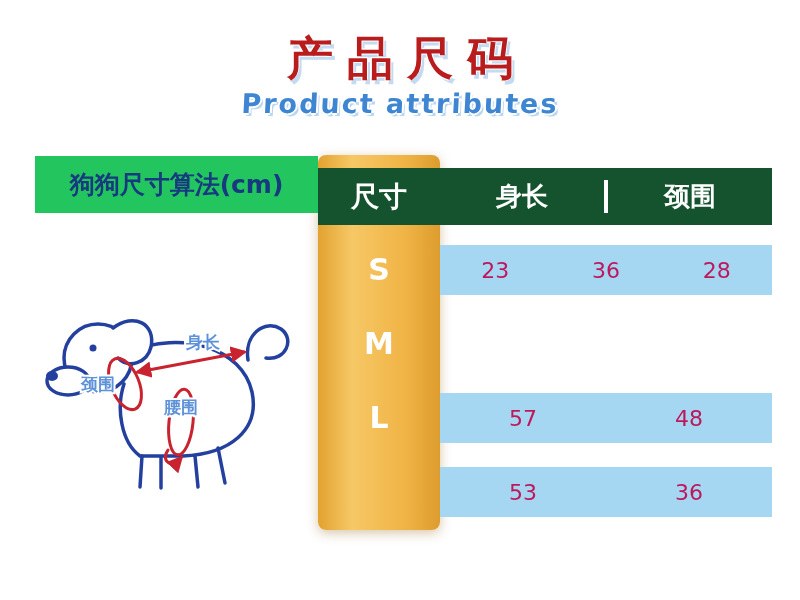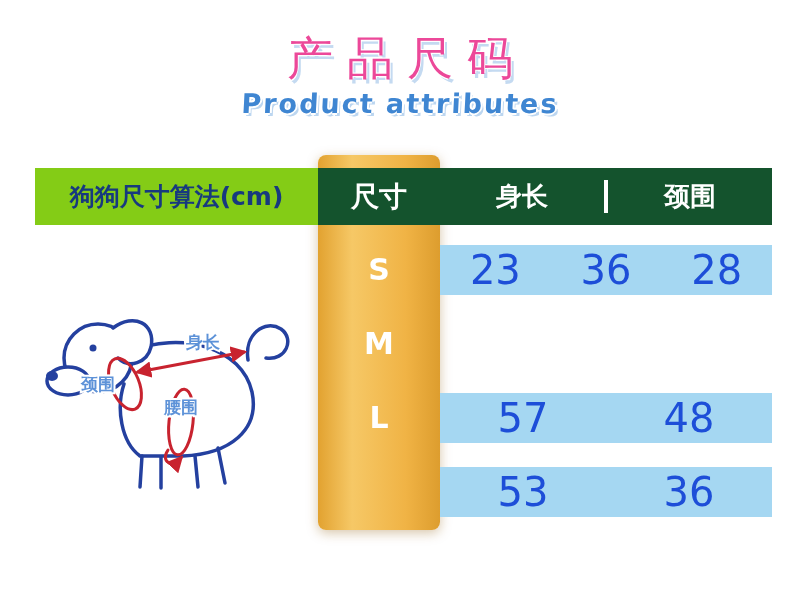--- a/index.html
+++ b/index.html
@@ -3,22 +3,22 @@
 <meta charset="utf-8">
 <style>
   * { margin:0; padding:0; box-sizing:border-box; }
   html,body { width:800px; height:600px; background:#fff; }
   body { font-family:"DejaVu Sans","Liberation Sans",sans-serif; position:relative; overflow:hidden; }
   .stage { position:absolute; inset:0; width:800px; height:600px; background:#fff; }
 
   
   .title {
     position:absolute; top:28px; left:0; width:100%;
-    text-align:center; font-size:46px; font-weight:normal;
-    color:#ec4899; letter-spacing:14px; text-indent:14px;
+    text-align:center; font-size:46px; font-weight:bold;
+    color:#b91c1c; letter-spacing:14px; text-indent:14px;
     text-shadow:-1px -1px 0 #fff, 1px -1px 0 #fff, -1px 1px 0 #fff,
                 3px 4px 0 #c4daf1;
   }
   .subtitle {
     position:absolute; top:88px; left:0; width:100%;
     text-align:center; font-size:27px; font-weight:800;
     color:#3f86d2; letter-spacing:2px; transform:skewX(-3deg);
     text-shadow:-2px 0 #fff, 2px 0 #fff, 0 -2px #fff, 0 2px #fff, 3px 3px 0 #bcd6f0;
   }
 
@@ -38,41 +38,41 @@
     width:122px; display:flex; align-items:center; justify-content:center;
     font-size:28px; font-weight:bold;
   }
   .col-head {
     flex:1; display:flex; align-items:center; justify-content:center;
     font-size:26px; font-weight:bold;
   }
   .sep { width:2px; margin:12px 0; background:#fff; }
 
   .left-label {
-    position:absolute; left:35px; top:168px; width:283px; height:57px;
+    position:absolute; left:35px; top:156px; width:283px; height:57px;
     display:flex; align-items:center; justify-content:center;
-    font-size:25px; font-weight:bold; color:#17397f; background:#84cc16; z-index:2;
+    font-size:25px; font-weight:bold; color:#17397f; background:#22c55e; z-index:2;
   }
 
   .row { position:absolute; left:0; width:800px; height:50px; z-index:2; }
   .row-s  { top:245px; }
   .row-m  { top:319px; }
   .row-l  { top:393px; }
   .row-xl { top:467px; }
   .size-letter {
     position:absolute; left:318px; width:122px; height:50px; line-height:50px;
     text-align:center; color:#fff; font-size:30px; font-weight:bold; z-index:3;
   }
   .row-band {
     position:absolute; left:440px; width:332px; height:50px;
     background:#a5d7f2; display:flex;
   }
   .num {
     flex:1; display:flex; align-items:center; justify-content:center;
-    color:#1d4ed8; font-size:40px; font-weight:400;
+    color:#be185d; font-size:22px; font-weight:400;
   }
 
   
   .dog-wrap { position:absolute; left:18px; top:290px; width:288px; height:210px; z-index:1; }
   .measure-label {
     font-size:17px; font-weight:bold; fill:#5d92d8;
     stroke:#fff; stroke-width:4px; paint-order:stroke;
     font-family:"DejaVu Sans","Liberation Sans",sans-serif;
   }
 </style>

